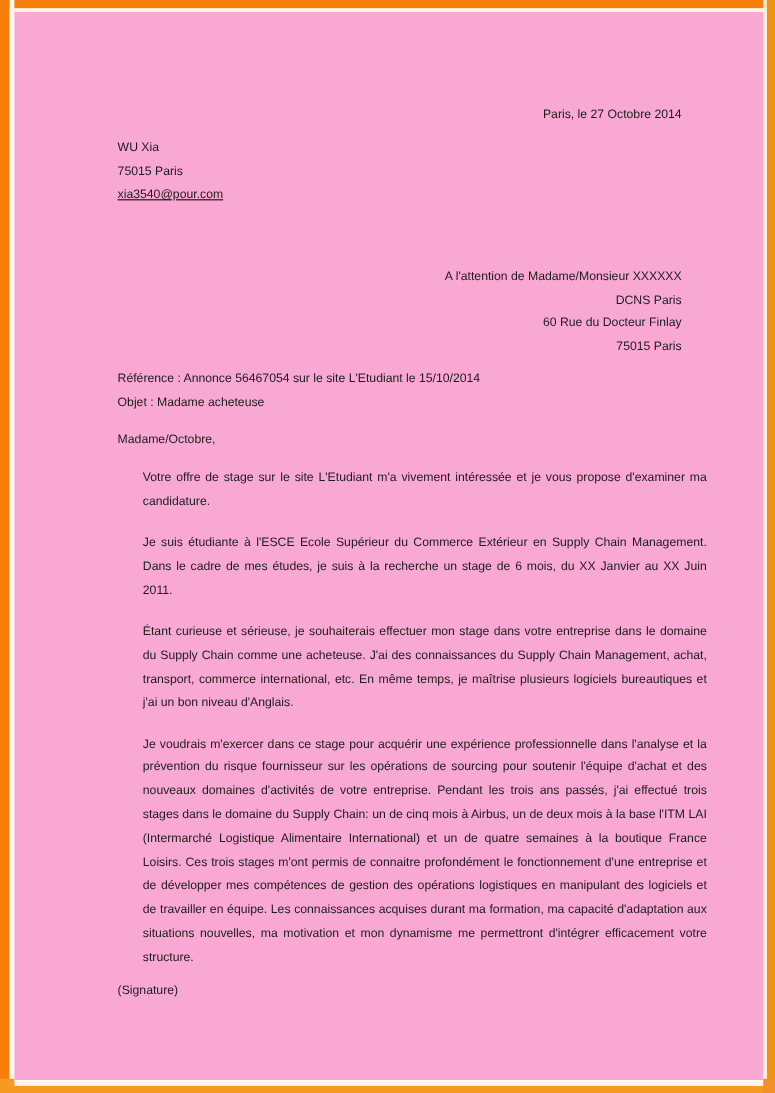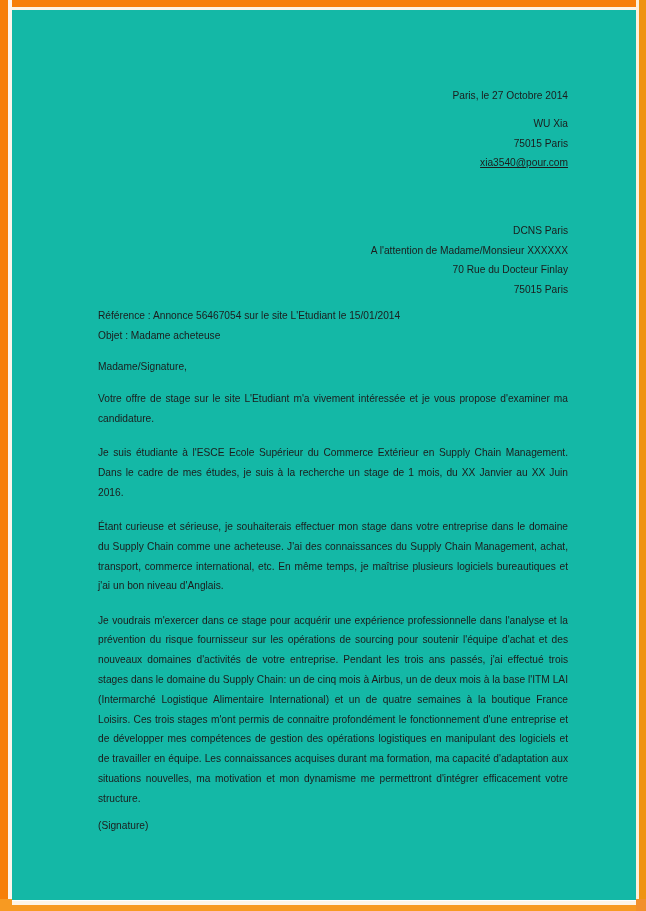--- a/index.html
+++ b/index.html
@@ -83,21 +83,21 @@
     background: #f2902a;
   }
 
   
   .sheet {
     position: absolute;
     top: 10px;
     left: 12px;
     width: 624px;
     height: 890px;
-    background: #14b8a6;
+    background: #f9a8d4;
     color: #1b1b1b;
   }
 
   .doc-text {
     position: absolute;
     left: 86px;           
     width: 470px;         
     font-size: 10.2px;
     line-height: 19.6px;
     color: #1c1c1c;
@@ -108,21 +108,21 @@
     top: 76px;
     text-align: right;
     padding-right: 11px;
   }
 
   
   .sender-block {
     top: 104px;
     line-height: 19.5px;
   }
-  .sender-block div { white-space: nowrap; text-align: right; }
+  .sender-block div { white-space: nowrap; }
   .email-link {
     text-decoration: underline;
     color: #1c1c1c;
     cursor: pointer;
   }
 
   
   .recipient-block {
     top: 211px;
     text-align: right;
@@ -139,20 +139,21 @@
 
   
   .salutation {
     top: 347px;
   }
 
   
   .body-block {
     top: 379px;
     width: 470px;
+    margin-left: 21px;
   }
   .body-block p {
     margin: 0 0 14.5px 0;
     text-align: justify;
     text-justify: inter-word;
     line-height: 19.8px;
     font-size: 10.2px;
   }
   .body-block p:last-child { margin-bottom: 0; }
 
@@ -182,36 +183,36 @@
 
     <div class="doc-text date-line">Paris, le 27 Octobre 2014</div>
 
     <div class="doc-text sender-block">
       <div>WU Xia</div>
       <div>75015 Paris</div>
       <div><span class="email-link">xia3540@pour.com</span></div>
     </div>
 
     <div class="doc-text recipient-block">
+      <div>A l'attention de Madame/Monsieur XXXXXX</div>
       <div>DCNS  Paris</div>
-      <div>A l'attention de Madame/Monsieur XXXXXX</div>
-      <div>70 Rue du Docteur Finlay</div>
+      <div>60 Rue du Docteur Finlay</div>
       <div>75015  Paris</div>
     </div>
 
     <div class="doc-text ref-block">
-      <div>Référence : Annonce 56467054 sur le site L'Etudiant le 15/01/2014</div>
+      <div>Référence : Annonce 56467054 sur le site L'Etudiant le 15/10/2014</div>
       <div>Objet : Madame acheteuse</div>
     </div>
 
-    <div class="doc-text salutation">Madame/Signature,</div>
+    <div class="doc-text salutation">Madame/Octobre,</div>
 
     <div class="doc-text body-block">
       <p>Votre offre de stage sur le site L'Etudiant m'a vivement intéressée et je vous propose d'examiner ma candidature.</p>
-      <p>Je suis étudiante à l'ESCE Ecole Supérieur du Commerce Extérieur en Supply Chain Management. Dans le cadre de mes études, je suis à la recherche un stage de 1 mois, du XX Janvier au XX Juin 2016.</p>
+      <p>Je suis étudiante à l'ESCE Ecole Supérieur du Commerce Extérieur en Supply Chain Management. Dans le cadre de mes études, je suis à la recherche un stage de 6 mois, du XX Janvier au XX Juin 2011.</p>
       <p>Étant curieuse et sérieuse, je souhaiterais effectuer mon stage dans votre entreprise dans le domaine du Supply Chain comme une acheteuse. J'ai des connaissances du Supply Chain Management, achat, transport, commerce international, etc. En même temps, je maîtrise plusieurs logiciels bureautiques et j'ai un bon niveau d'Anglais.</p>
       <p>Je voudrais m'exercer dans ce stage pour acquérir une expérience professionnelle dans l'analyse et la prévention du risque fournisseur sur les opérations de sourcing pour soutenir l'équipe d'achat et des nouveaux domaines d'activités de votre entreprise. Pendant les trois ans passés, j'ai effectué trois stages dans le domaine du Supply Chain: un de cinq mois à Airbus, un de deux mois à la base l'ITM LAI (Intermarché Logistique Alimentaire International) et un de quatre semaines à la boutique France Loisirs. Ces trois stages m'ont permis de connaitre profondément le fonctionnement d'une entreprise et de développer mes compétences de gestion des opérations logistiques en manipulant des logiciels et de travailler en équipe. Les connaissances acquises durant ma formation, ma capacité d'adaptation aux situations nouvelles, ma motivation et mon dynamisme me permettront d'intégrer efficacement votre structure.</p>
     </div>
 
     <div class="doc-text signature">(Signature)</div>
 
   </div>
 </div>
 
 </body></html>

